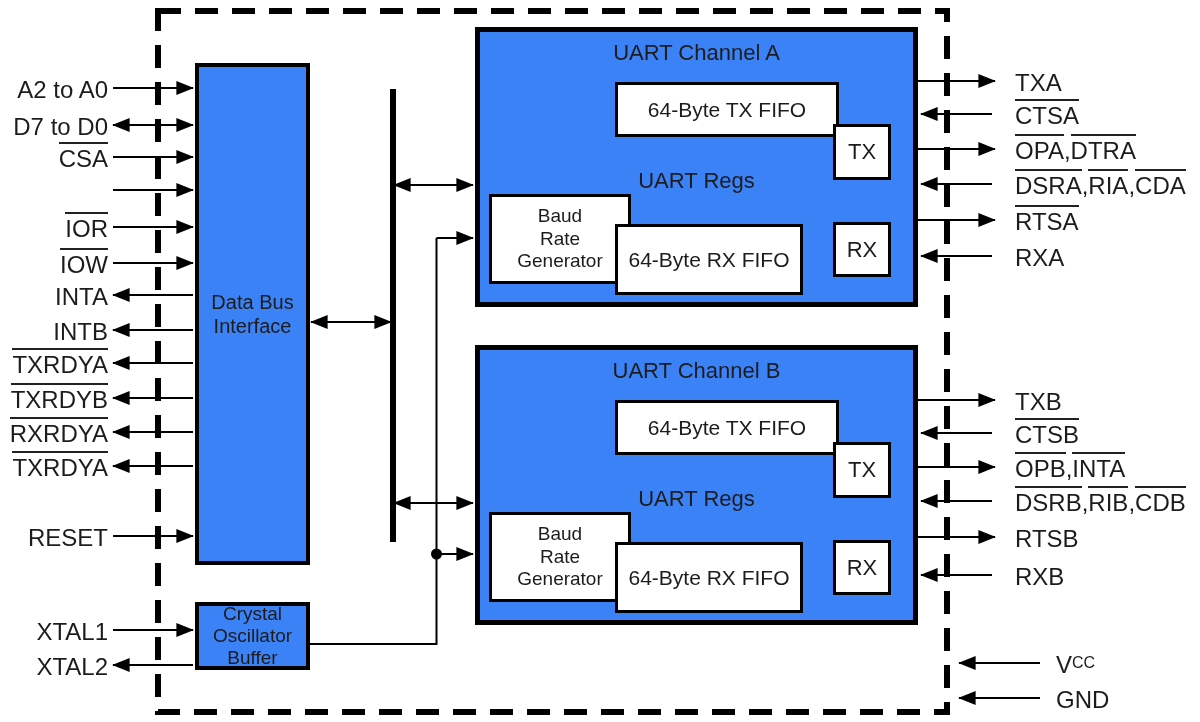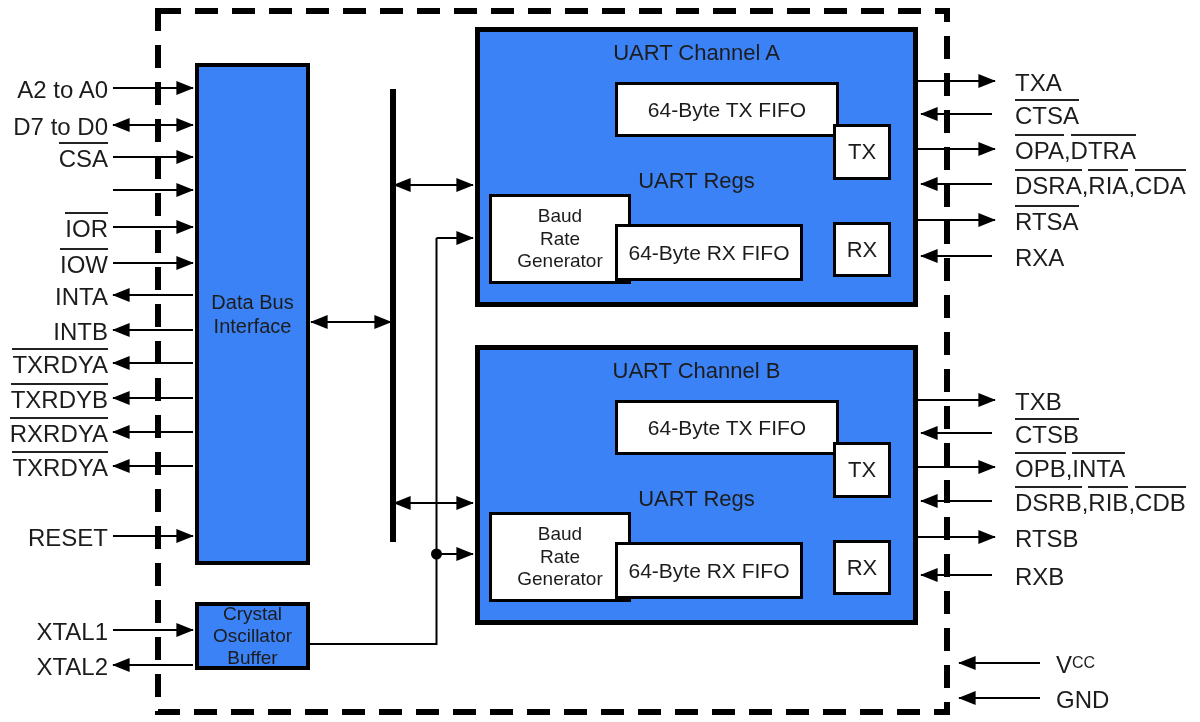--- a/index.html
+++ b/index.html
@@ -16,21 +16,21 @@
   .blabel{font-size:20px;line-height:1.2;text-align:center;}
   .cob .blabel{font-size:19px;line-height:1.15;}
   .channel{width:443px;height:280px;border:5px solid #000;left:475px;}
   #chA{top:27px;}
   #chB{top:345px;}
   .ch-title{position:absolute;left:0;top:8px;width:100%;text-align:center;font-size:22px;}
   .regs{position:absolute;left:0;top:136px;width:100%;text-align:center;font-size:22px;}
   .ibox{position:absolute;border:3px solid #000;box-sizing:border-box;background:#fff;
         display:flex;align-items:center;justify-content:center;text-align:center;}
   .txfifo{left:135px;top:50px;width:224px;height:55px;font-size:21px;}
-  .rxfifo{left:135px;top:192px;width:188px;height:57px;font-size:21px;}
+  .rxfifo{left:135px;top:192px;width:188px;height:71px;font-size:21px;}
   .tbox{width:58px;height:56px;font-size:22px;}
   .tx{left:353px;top:48px;margin-top:44px;}
   .rx{left:353px;top:190px;height:55px;}
   .brg{left:9px;top:162px;width:142px;height:90px;font-size:19px;line-height:1.18;}
   .pin-label{position:absolute;height:34px;display:flex;align-items:center;font-size:24px;white-space:nowrap;}
   .pin-left{left:0;width:108px;justify-content:flex-end;}
   .pin-right{left:1015px;width:190px;justify-content:flex-start;}
   .pin-power{left:1056px;width:140px;justify-content:flex-start;}
   .seg{display:inline-block;padding-top:5px;line-height:1.02;}
   .seg.ov{border-top:2px solid #222;padding-top:3px;}

